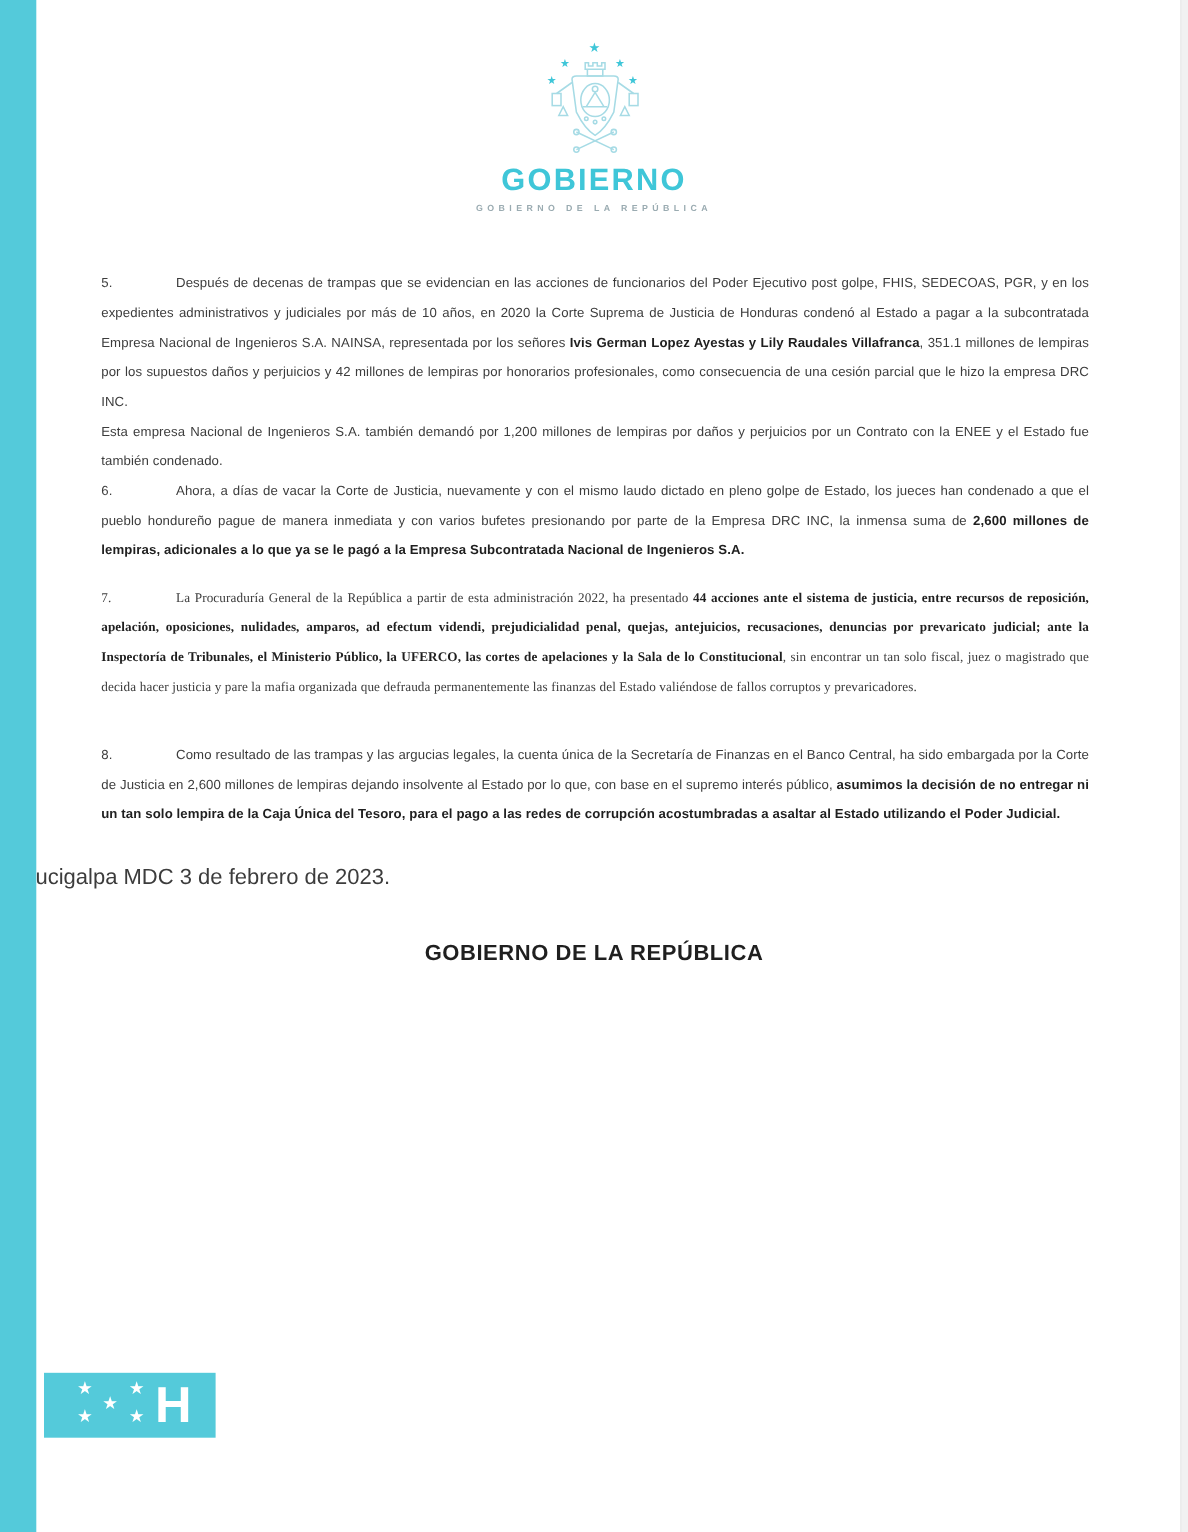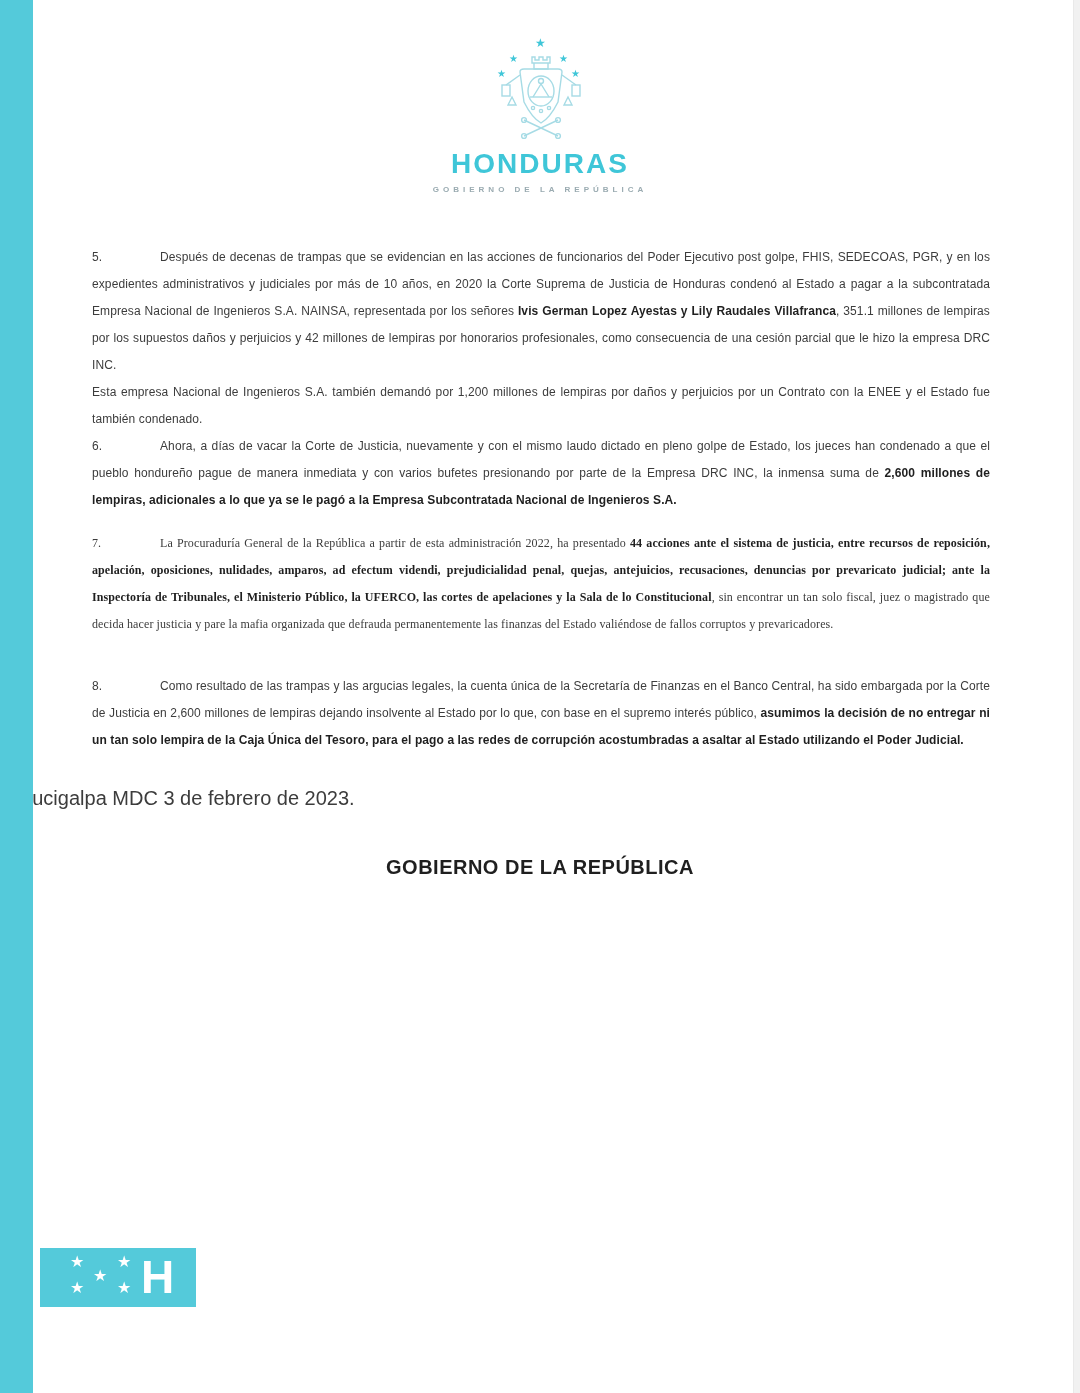--- a/index.html
+++ b/index.html
@@ -84,21 +84,21 @@
       <circle cx="69" cy="58" r="1.6"></circle>
 
       <path d="M44 86 L78 70"></path>
       <path d="M44 70 L78 86"></path>
       <circle cx="44" cy="70" r="2.4"></circle>
       <circle cx="78" cy="70" r="2.4"></circle>
       <circle cx="44" cy="86" r="2.4"></circle>
       <circle cx="78" cy="86" r="2.4"></circle>
     </svg>
   </div>
-  <div class="wordmark">HONDURAS</div>
+  <div class="wordmark">GOBIERNO</div>
   <div class="subtitle">GOBIERNO DE LA REPÚBLICA</div>
 </div>
 
 <div class="doc">
   <p><span class="pnum">5.</span><span><span>Después de decenas de trampas que se evidencian en las acciones de funcionarios del Poder Ejecutivo post golpe, FHIS, SEDECOAS, PGR, y en los expedientes administrativos y judiciales por más de 10 años, en 2020 la Corte Suprema de Justicia de Honduras condenó al Estado a pagar a la subcontratada Empresa Nacional de Ingenieros S.A. NAINSA, representada por los señores </span><span class="b">Ivis German Lopez Ayestas y Lily Raudales Villafranca</span><span>, 351.1 millones de lempiras por los supuestos daños y perjuicios y 42 millones de lempiras por honorarios profesionales, como consecuencia de una cesión parcial que le hizo la empresa DRC INC.</span></span></p>
 
   <p class="gap-line"><span><span>Esta empresa Nacional de Ingenieros S.A. también demandó por 1,200 millones de lempiras por daños y perjuicios por un Contrato con la ENEE y el Estado fue también condenado.</span></span></p>
 
   <p><span class="pnum">6.</span><span><span>Ahora, a días de vacar la Corte de Justicia, nuevamente y con el mismo laudo dictado en pleno golpe de Estado, los jueces han condenado a que el pueblo hondureño pague de manera inmediata y con varios bufetes presionando por parte de la Empresa DRC INC, la inmensa suma de </span><span class="b">2,600 millones de lempiras, adicionales a lo que ya se le pagó a la Empresa Subcontratada Nacional de Ingenieros S.A.</span></span></p>
 

